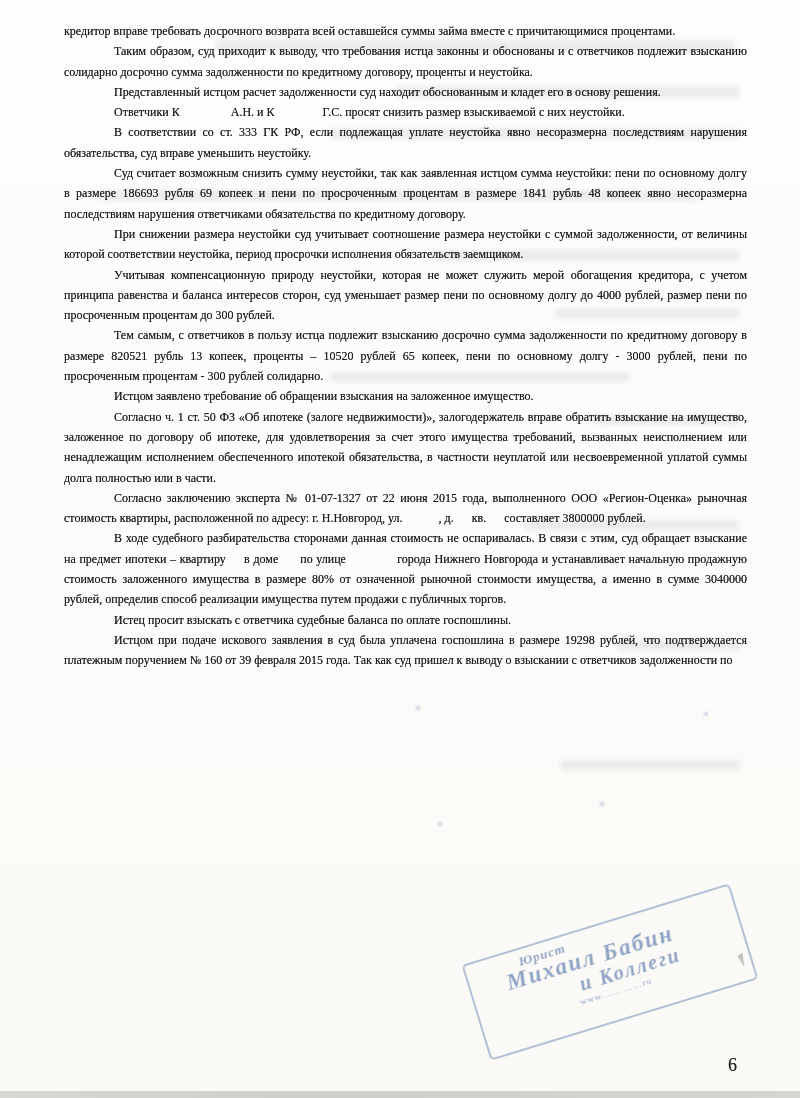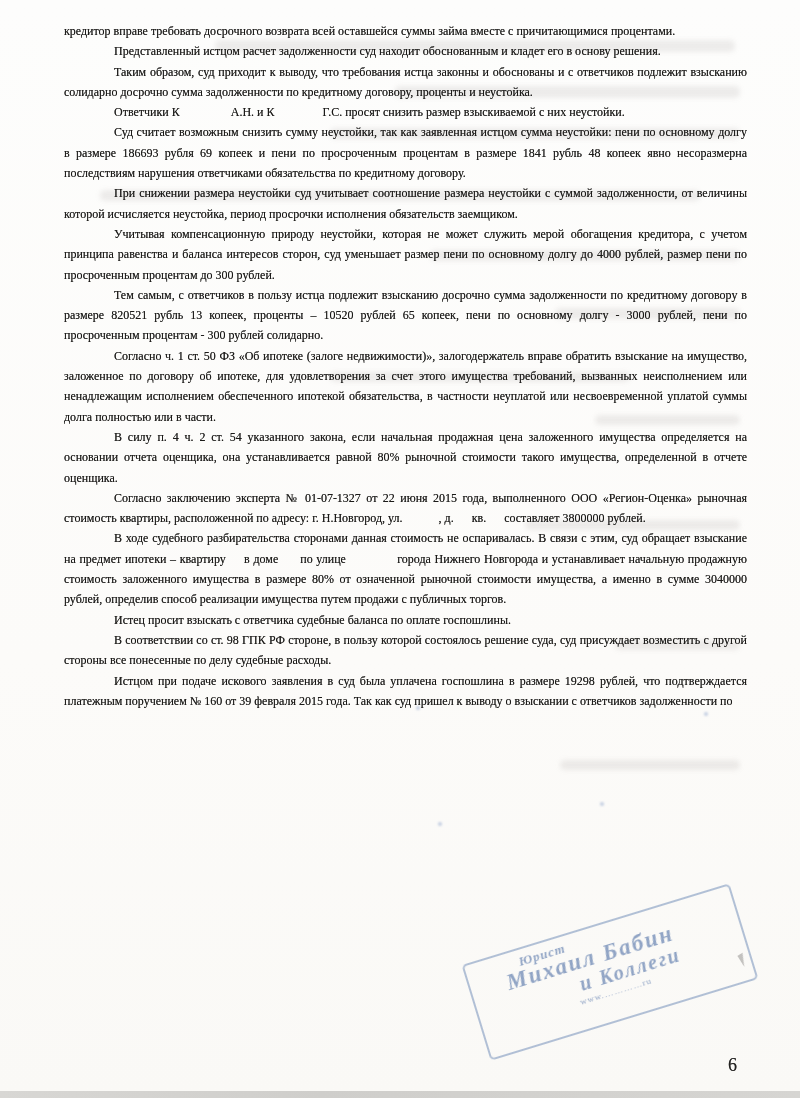--- a/index.html
+++ b/index.html
@@ -160,33 +160,33 @@
     <div class="stamp-role">Юрист</div>
     <div class="stamp-name">Михаил Бабин</div>
     <div class="stamp-name2">и Коллеги</div>
     <div class="stamp-url">www.…………ru</div>
   </div>
 
   <div class="cursor-artifact"></div>
 
   <div class="doc-body">
       <p class="para no-indent">кредитор вправе требовать досрочного возврата всей оставшейся суммы займа вместе с причитающимися процентами.</p>
+      <p class="para">Таким образом, суд приходит к выводу, что требования истца законны и обоснованы и с ответчиков подлежит взысканию солидарно досрочно сумма задолженности по кредитному договору, проценты и неустойка.</p>
       <p class="para">Представленный истцом расчет задолженности суд находит обоснованным и кладет его в основу решения.</p>
-      <p class="para">Таким образом, суд приходит к выводу, что требования истца законны и обоснованы и с ответчиков подлежит взысканию солидарно досрочно сумма задолженности по кредитному договору, проценты и неустойка.</p>
       <p class="para">Ответчики К&nbsp;&nbsp;&nbsp;&nbsp;&nbsp;&nbsp;&nbsp;&nbsp;&nbsp;&nbsp;&nbsp;&nbsp;&nbsp;&nbsp;&nbsp;&nbsp; А.Н. и К&nbsp;&nbsp;&nbsp;&nbsp;&nbsp;&nbsp;&nbsp;&nbsp;&nbsp;&nbsp;&nbsp;&nbsp;&nbsp;&nbsp;&nbsp; Г.С. просят снизить размер взыскиваемой с них неустойки.</p>
+      <p class="para">В соответствии со ст. 333 ГК РФ, если подлежащая уплате неустойка явно несоразмерна последствиям нарушения обязательства, суд вправе уменьшить неустойку.</p>
       <p class="para">Суд считает возможным снизить сумму неустойки, так как заявленная истцом сумма неустойки: пени по основному долгу в размере 186693 рубля 69 копеек и пени по просроченным процентам в размере 1841 рубль 48 копеек явно несоразмерна последствиям нарушения ответчиками обязательства по кредитному договору.</p>
-      <p class="para">При снижении размера неустойки суд учитывает соотношение размера неустойки с суммой задолженности, от величины которой исчисляется неустойка, период просрочки исполнения обязательств заемщиком.</p>
+      <p class="para">При снижении размера неустойки суд учитывает соотношение размера неустойки с суммой задолженности, от величины которой соответствии неустойка, период просрочки исполнения обязательств заемщиком.</p>
       <p class="para">Учитывая компенсационную природу неустойки, которая не может служить мерой обогащения кредитора, с учетом принципа равенства и баланса интересов сторон, суд уменьшает размер пени по основному долгу до 4000 рублей, размер пени по просроченным процентам до 300 рублей.</p>
       <p class="para">Тем самым, с ответчиков в пользу истца подлежит взысканию досрочно сумма задолженности по кредитному договору в размере 820521 рубль 13 копеек, проценты – 10520 рублей 65 копеек, пени по основному долгу - 3000 рублей, пени по просроченным процентам - 300 рублей солидарно.</p>
+      <p class="para">Истцом заявлено требование об обращении взыскания на заложенное имущество.</p>
       <p class="para">Согласно ч. 1 ст. 50 ФЗ «Об ипотеке (залоге недвижимости)», залогодержатель вправе обратить взыскание на имущество, заложенное по договору об ипотеке, для удовлетворения за счет этого имущества требований, вызванных неисполнением или ненадлежащим исполнением обеспеченного ипотекой обязательства, в частности неуплатой или несвоевременной уплатой суммы долга полностью или в части.</p>
-      <p class="para">В силу п. 4 ч. 2 ст. 54 указанного закона, если начальная продажная цена заложенного имущества определяется на основании отчета оценщика, она устанавливается равной 80% рыночной стоимости такого имущества, определенной в отчете оценщика.</p>
       <p class="para">Согласно заключению эксперта № 01-07-1327 от 22 июня 2015 года, выполненного ООО «Регион-Оценка» рыночная стоимость квартиры, расположенной по адресу: г. Н.Новгород, ул.&nbsp;&nbsp;&nbsp;&nbsp;&nbsp;&nbsp;&nbsp;&nbsp;&nbsp;&nbsp;&nbsp;&nbsp;, д.&nbsp;&nbsp;&nbsp;&nbsp;&nbsp;&nbsp;кв.&nbsp;&nbsp;&nbsp;&nbsp;&nbsp;&nbsp;составляет 3800000 рублей.</p>
       <p class="para">В ходе судебного разбирательства сторонами данная стоимость не оспаривалась. В связи с этим, суд обращает взыскание на предмет ипотеки – квартиру&nbsp;&nbsp;&nbsp;&nbsp; в доме&nbsp;&nbsp;&nbsp;&nbsp;&nbsp; по улице&nbsp;&nbsp;&nbsp;&nbsp;&nbsp;&nbsp;&nbsp;&nbsp;&nbsp;&nbsp;&nbsp;&nbsp;&nbsp; города Нижнего Новгорода и устанавливает начальную продажную стоимость заложенного имущества в размере 80% от означенной рыночной стоимости имущества, а именно в сумме 3040000 рублей, определив способ реализации имущества путем продажи с публичных торгов.</p>
       <p class="para">Истец просит взыскать с ответчика судебные баланса по оплате госпошлины.</p>
-      <p class="para">В соответствии со ст. 98 ГПК РФ стороне, в пользу которой состоялось решение суда, суд присуждает возместить с другой стороны все понесенные по делу судебные расходы.</p>
       <p class="para">Истцом при подаче искового заявления в суд была уплачена госпошлина в размере 19298 рублей, что подтверждается платежным поручением № 160 от 39 февраля 2015 года. Так как суд пришел к выводу о взыскании с ответчиков задолженности по</p>
     </div>
 
   <div class="page-number">6</div>
 
   <div class="scan-edge"></div>
 
 </div>
 
 </body></html>

